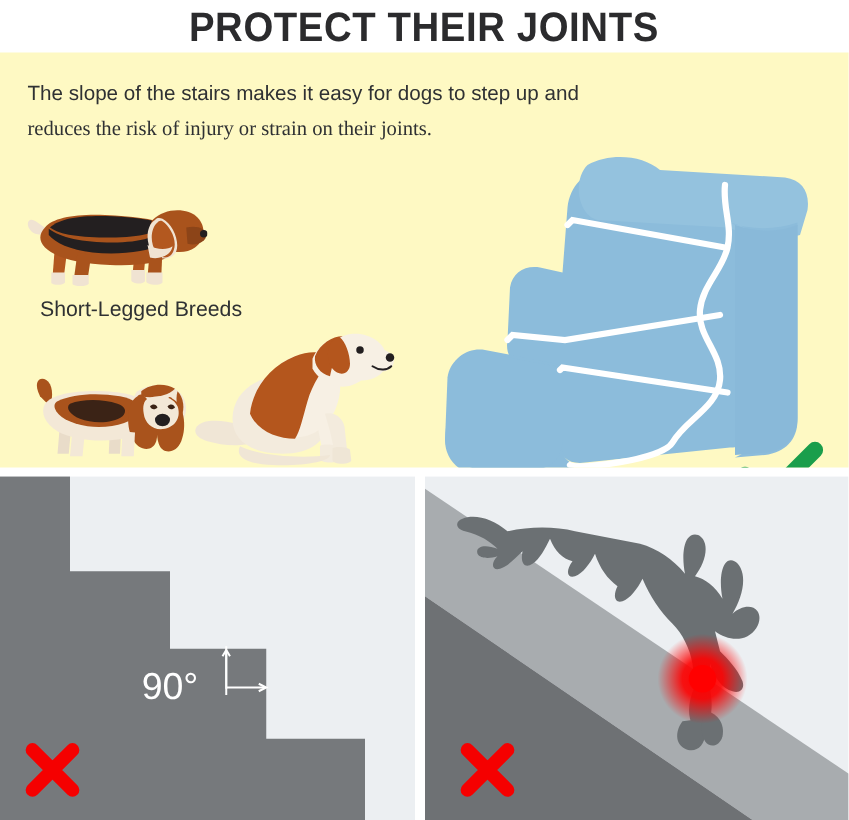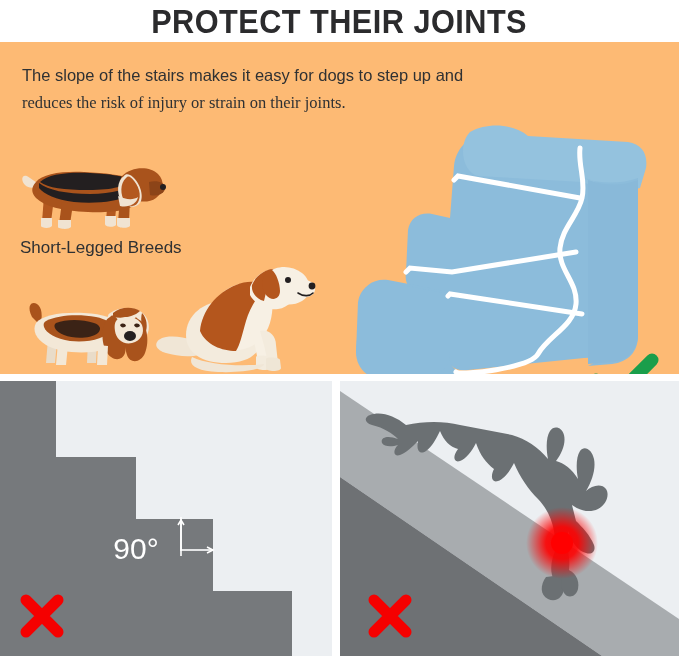--- a/index.html
+++ b/index.html
@@ -24,35 +24,35 @@
     letter-spacing:0.5px;
     color:#2b2b2d;
     font-family:"Liberation Sans Narrow","Liberation Sans",sans-serif;
     transform:scaleX(0.93);
     white-space:nowrap;
   }
 
   
   .panel-top{
     position:absolute;left:0;top:42px;width:679px;height:332px;
-    background:#fdba74;overflow:hidden;
+    background:#fef9c3;overflow:hidden;
   }
   .lead{
     position:absolute;left:22px;top:20px;width:500px;
     font-size:16.5px;line-height:27px;color:#2f3133;
   }
   .lead .l2{display:block;font-family:Liberation Serif, serif;}
 
   
   .dogcell{position:absolute;}
   .dogcaption{
     font-size:17px;color:#2f3133;white-space:nowrap;
   }
   #cell-short{left:18px;top:110px;}
-  #cap-short{position:absolute;left:20px;top:196px;}
+  #cap-short{position:absolute;left:32px;top:196px;}
   #cell-senior{left:14px;top:245px;}
   #cell-injury{left:152px;top:215px;}
 
   .stairs-img{position:absolute;left:330px;top:80px;}
   .check-img{position:absolute;left:588px;top:310px;}
 
   
   .panel-bl{
     position:absolute;left:0;top:381px;width:332px;height:275px;overflow:hidden;
   }

